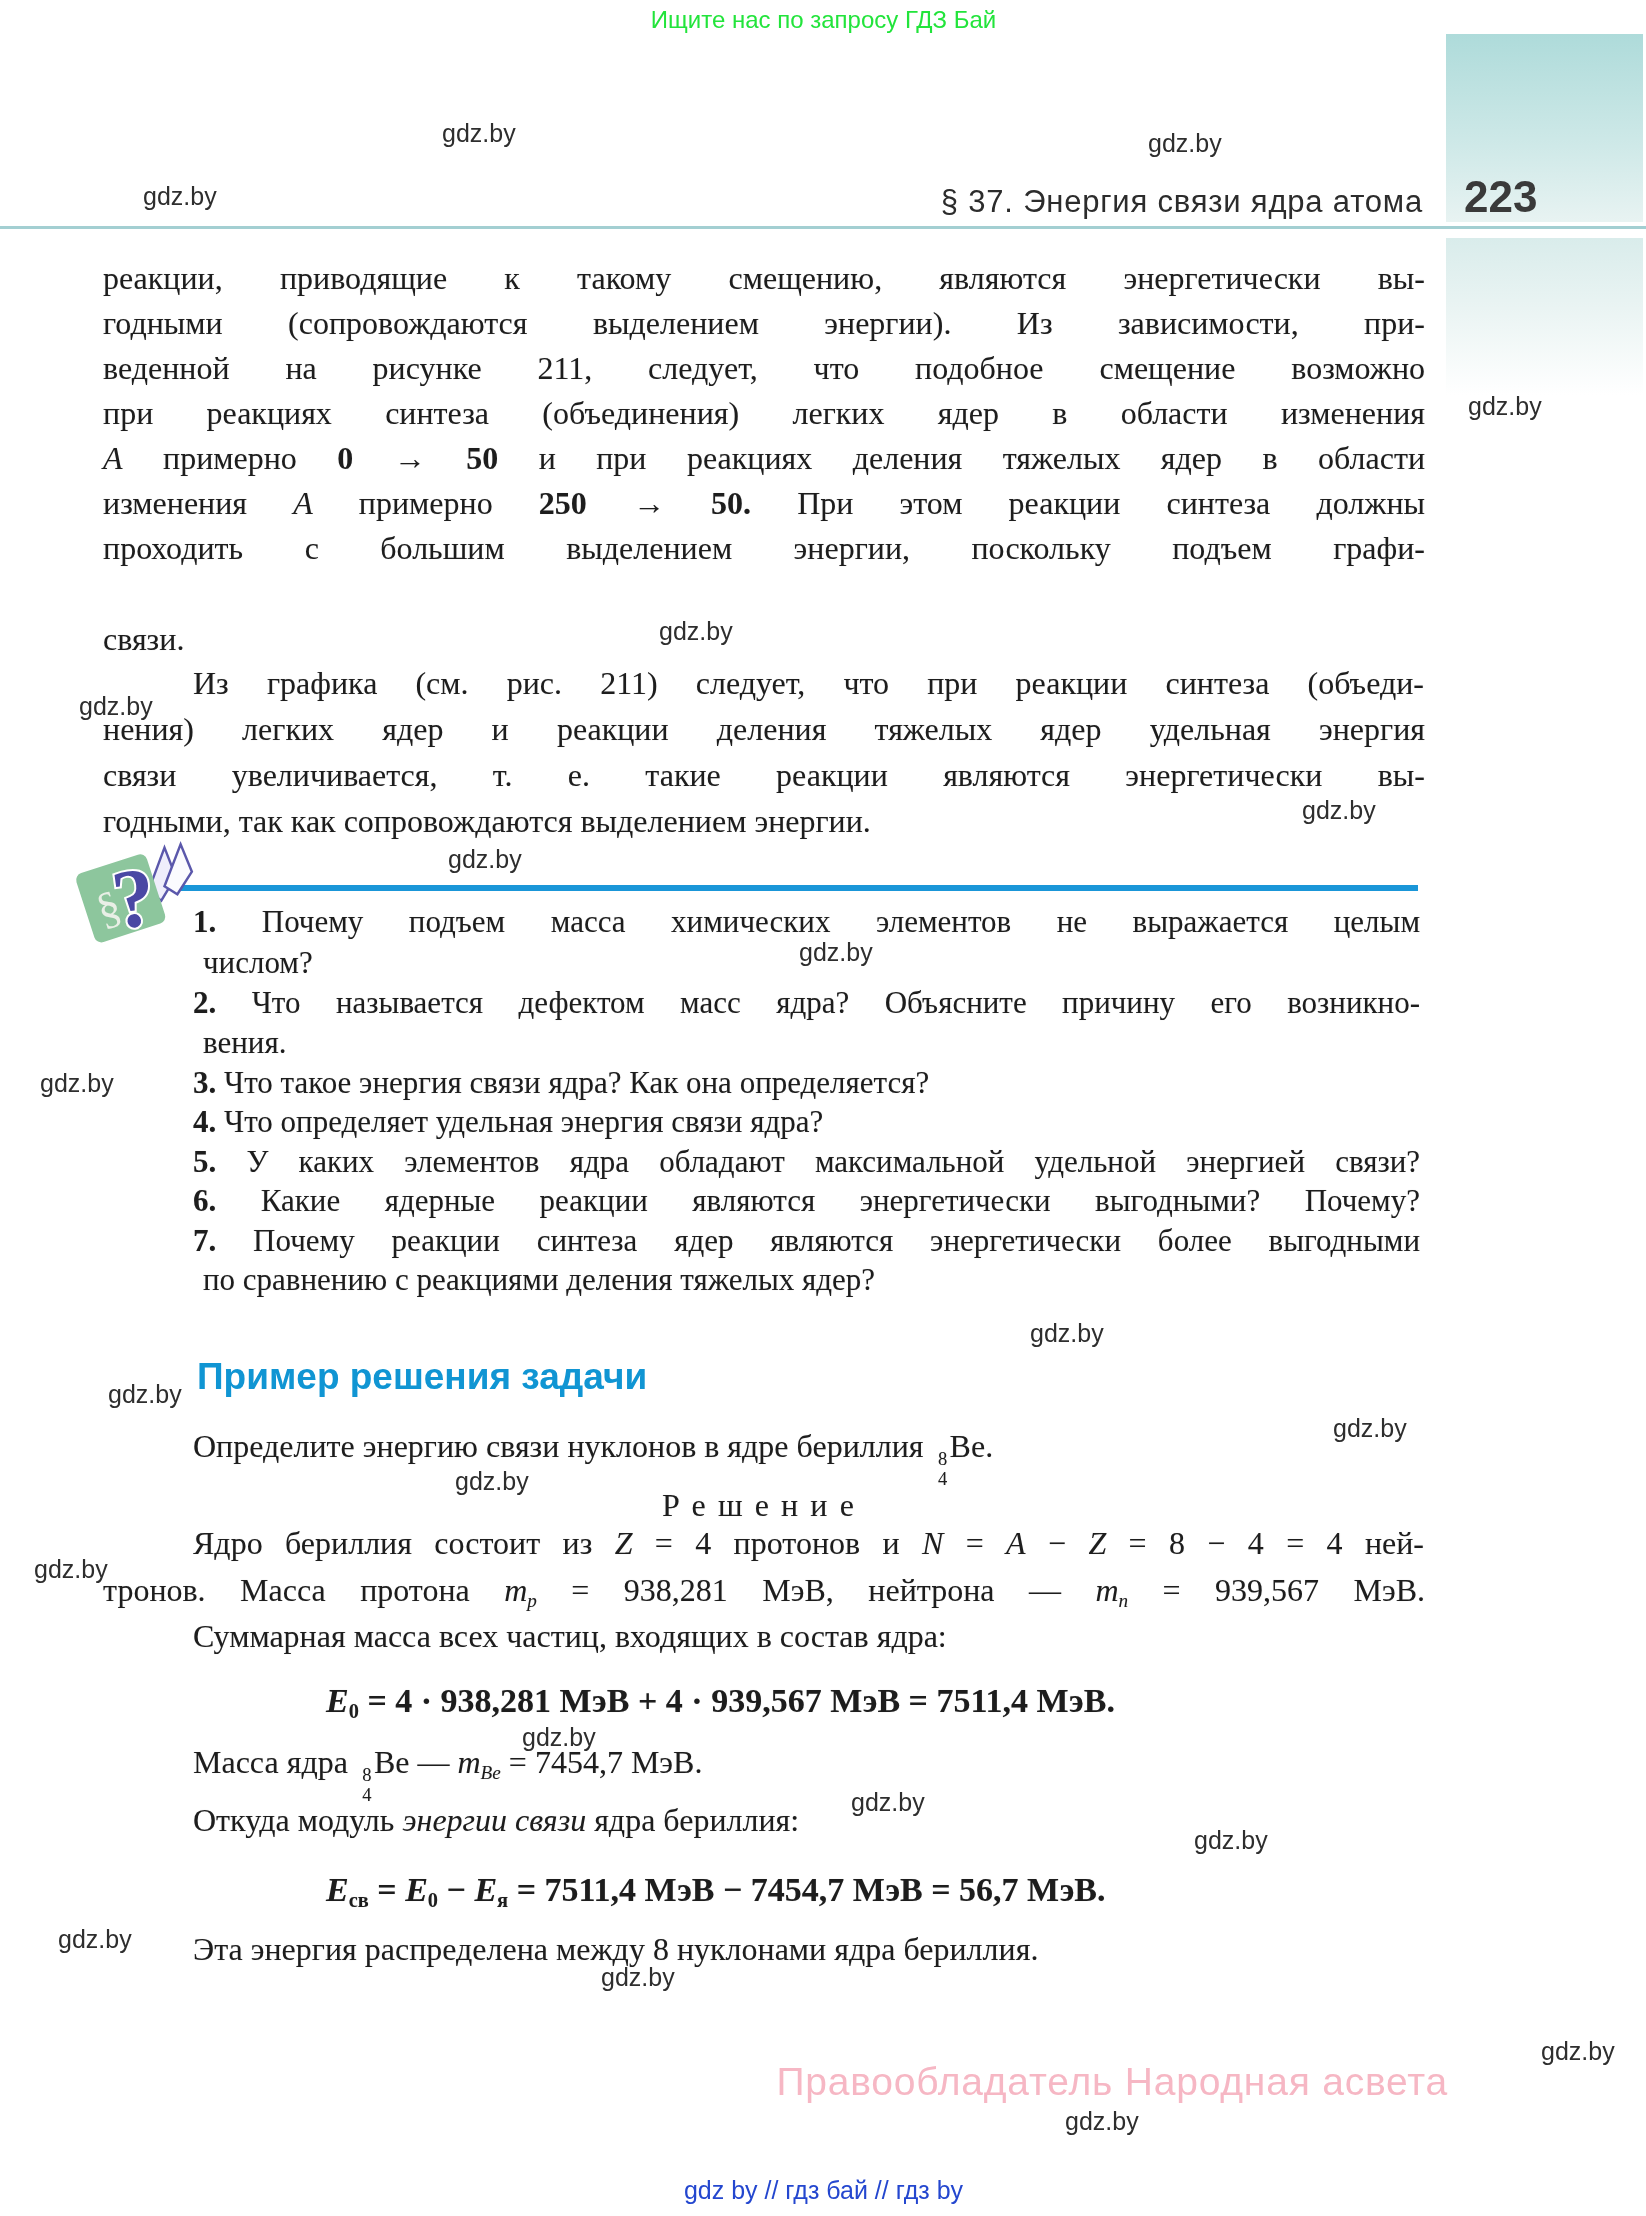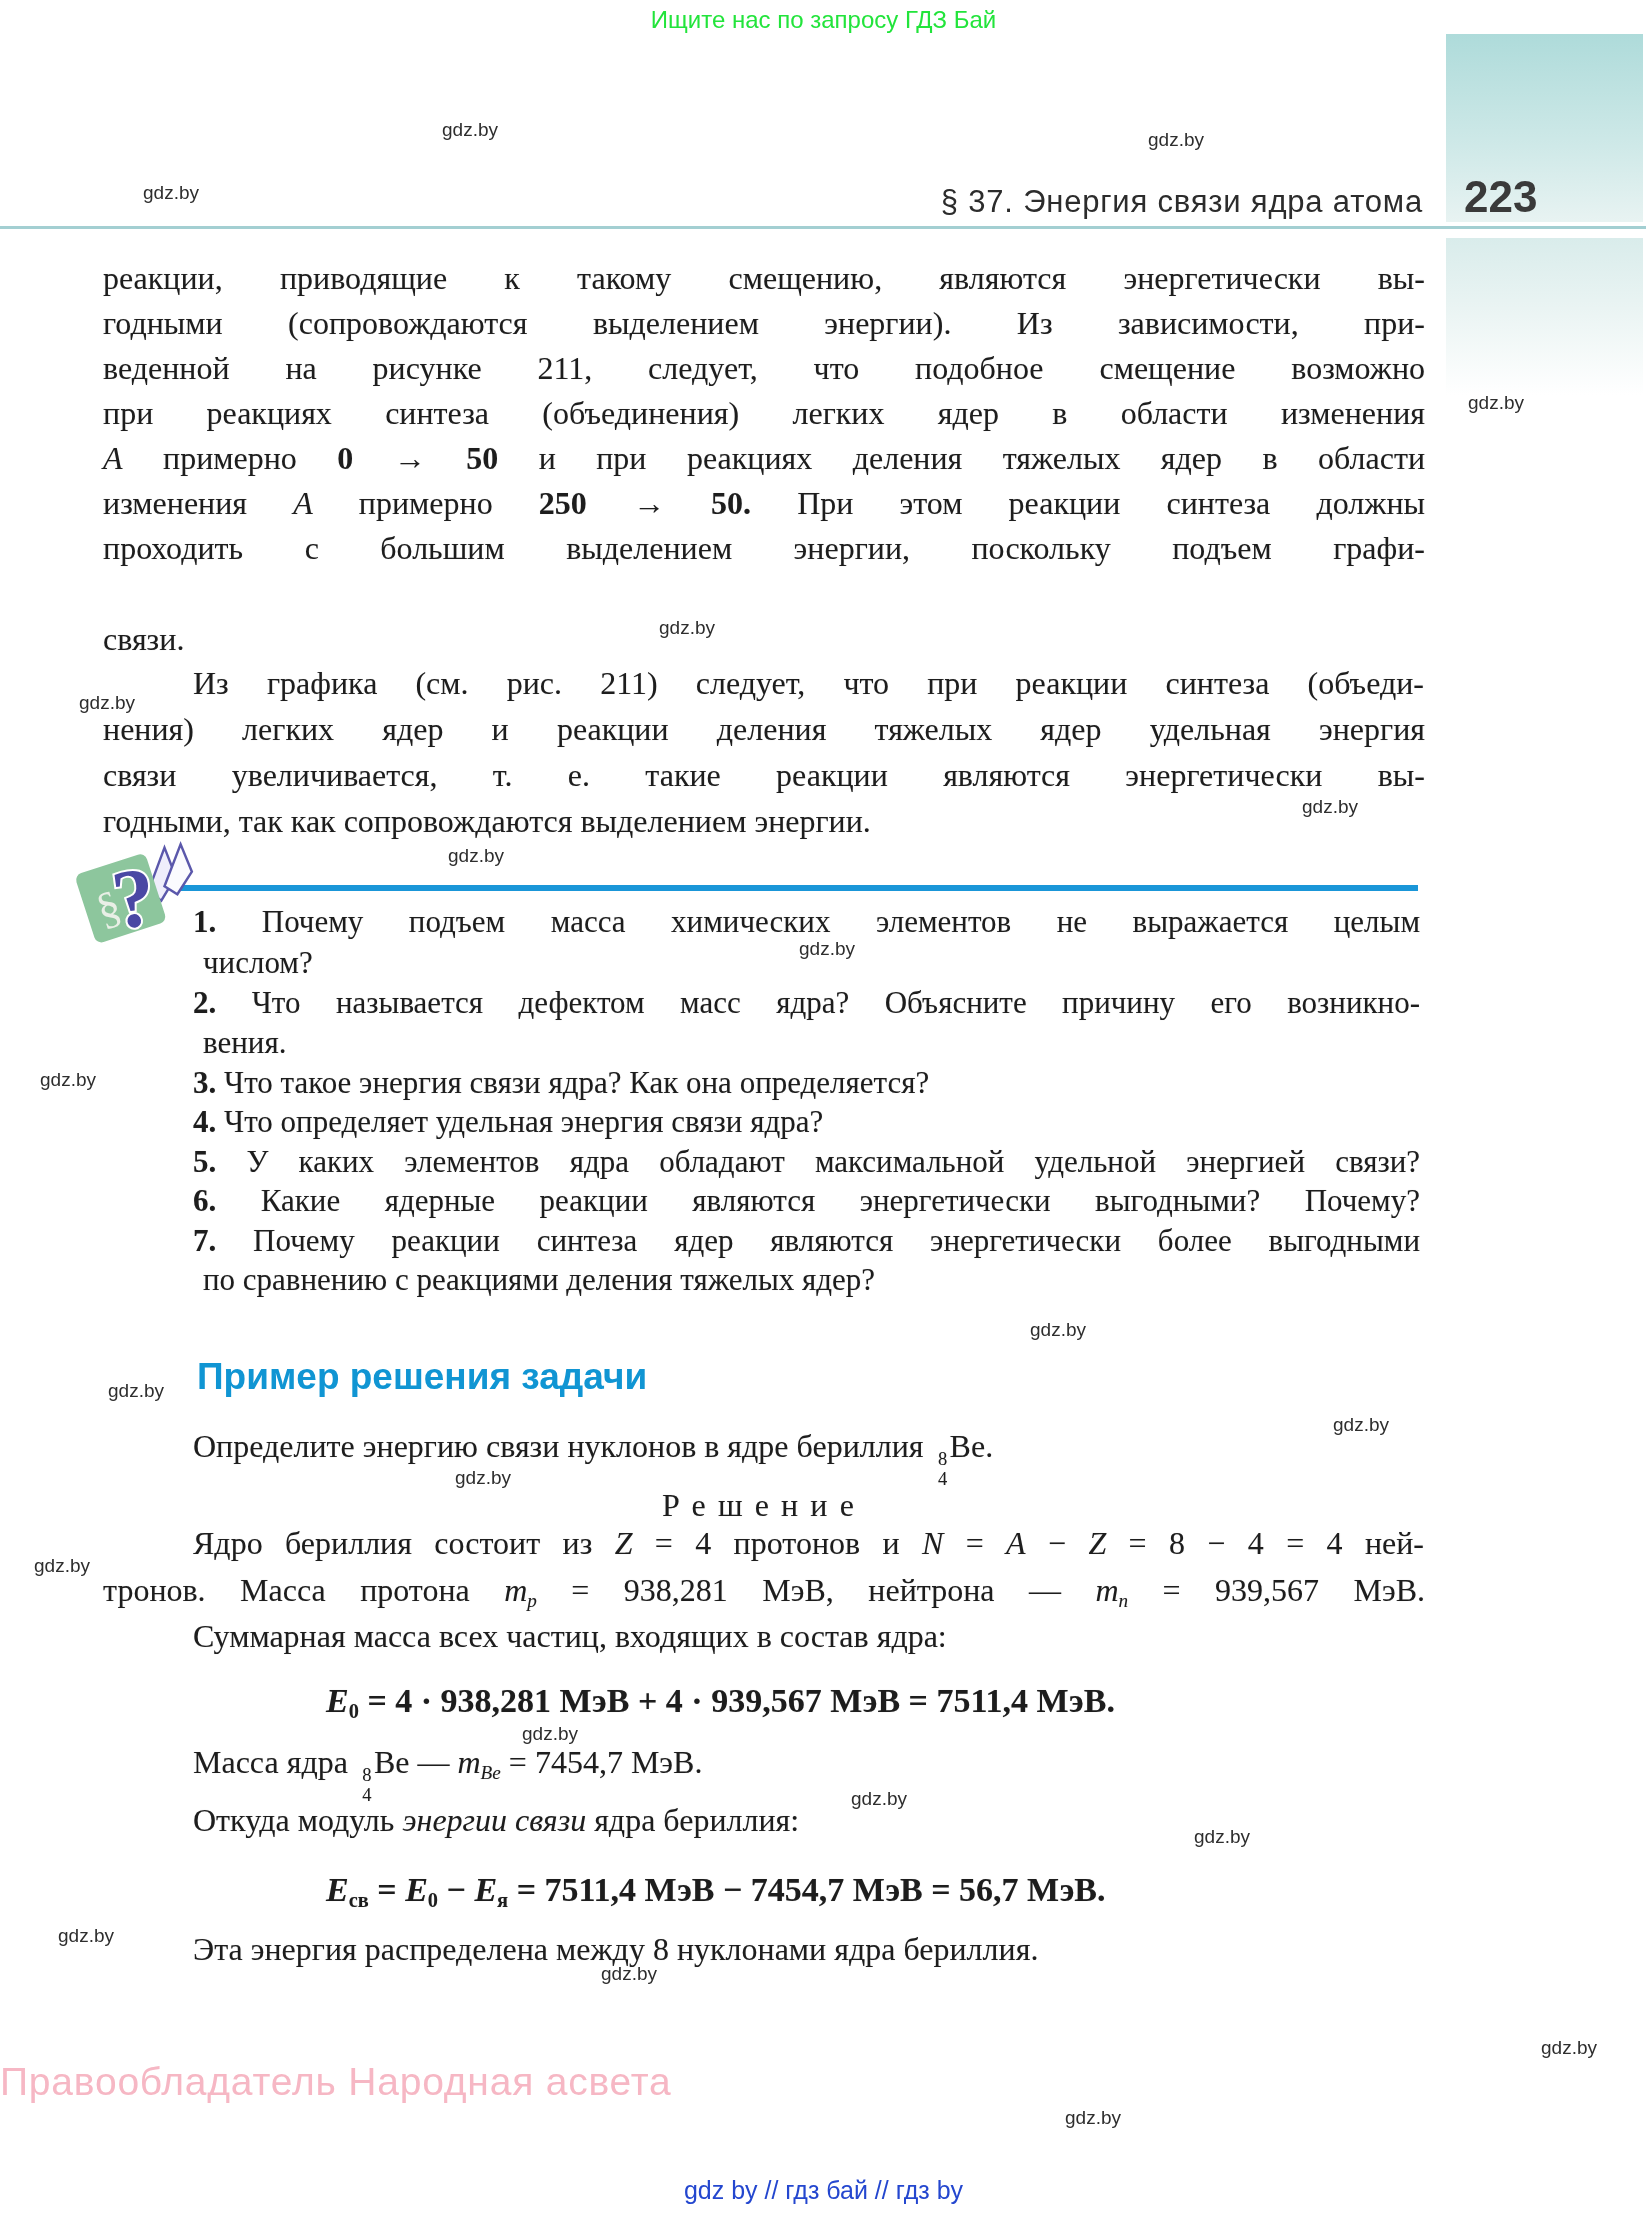--- a/index.html
+++ b/index.html
@@ -13,21 +13,21 @@
     font-family:"Liberation Sans", sans-serif;font-size:31px;color:#2c2c2c;letter-spacing:0.8px;}
   .page-number{position:absolute;left:1464px;top:172px;
     font-family:"Liberation Sans", sans-serif;font-size:44px;font-weight:bold;color:#3a3a3a;}
   .header-rule{position:absolute;left:0;top:226px;width:1647px;height:3.2px;background:#a3cfd2;}
   .sidebar-top{position:absolute;left:1446px;top:34px;width:197px;height:188px;
     background:linear-gradient(to bottom,#aedbda 0%,#cfe9e8 60%,#e8f3f2 100%);}
   .sidebar-bottom{position:absolute;left:1446px;top:238px;width:197px;height:157px;
     background:linear-gradient(to bottom,#d9eceb 0%,#eaf4f3 45%,rgba(255,255,255,0) 100%);}
 
   
-  .wm{position:absolute;font-family:"Liberation Sans", sans-serif;font-size:19px;color:#2e2e2e;
+  .wm{position:absolute;font-family:"Liberation Sans", sans-serif;font-size:25px;color:#2e2e2e;
       white-space:nowrap;}
 
   
   .line{position:absolute;font-size:32px;line-height:1.15;color:#1d1d1d;
         text-shadow:0 0 0.8px rgba(40,40,40,.25);}
   .just{text-align:justify;text-align-last:justify;}
   .q{font-size:31px;}
   .it{font-style:italic;}
   .bd{font-weight:bold;}
   .sb{font-size:60%;vertical-align:-0.3em;line-height:0;}
@@ -39,21 +39,21 @@
   .questions-rule{position:absolute;left:172px;top:885px;width:1246px;height:5.6px;background:#1a96d8;}
   .section-icon{position:absolute;left:71px;top:841px;width:137px;height:113px;}
 
   
   .example-heading{position:absolute;left:197px;top:1356px;
     font-family:"Liberation Sans", sans-serif;font-size:37px;font-weight:bold;color:#1095d3;}
   .solution-title{position:absolute;left:103px;top:1487px;width:1322px;text-align:center;
     font-size:32px;letter-spacing:0.38em;color:#1d1d1d;text-shadow:0 0 0.8px rgba(40,40,40,.25);}
 
   
-  .footer-copyright{position:absolute;left:0;top:2060px;width:1448px;text-align:left;
+  .footer-copyright{position:absolute;left:0;top:2060px;width:1448px;text-align:right;
     font-family:"Liberation Sans", sans-serif;font-size:39px;color:#f6b7c4;letter-spacing:0.8px;}
   .footer-links{position:absolute;left:0;top:2176px;width:1647px;text-align:center;
     font-family:"Liberation Sans", sans-serif;font-size:25px;font-weight:500;color:#2447cf;}
 </style>
 </head>
 <body>
 
 <div id="page">
 
   <div class="top-banner">Ищите нас по запросу ГДЗ Бай</div>

